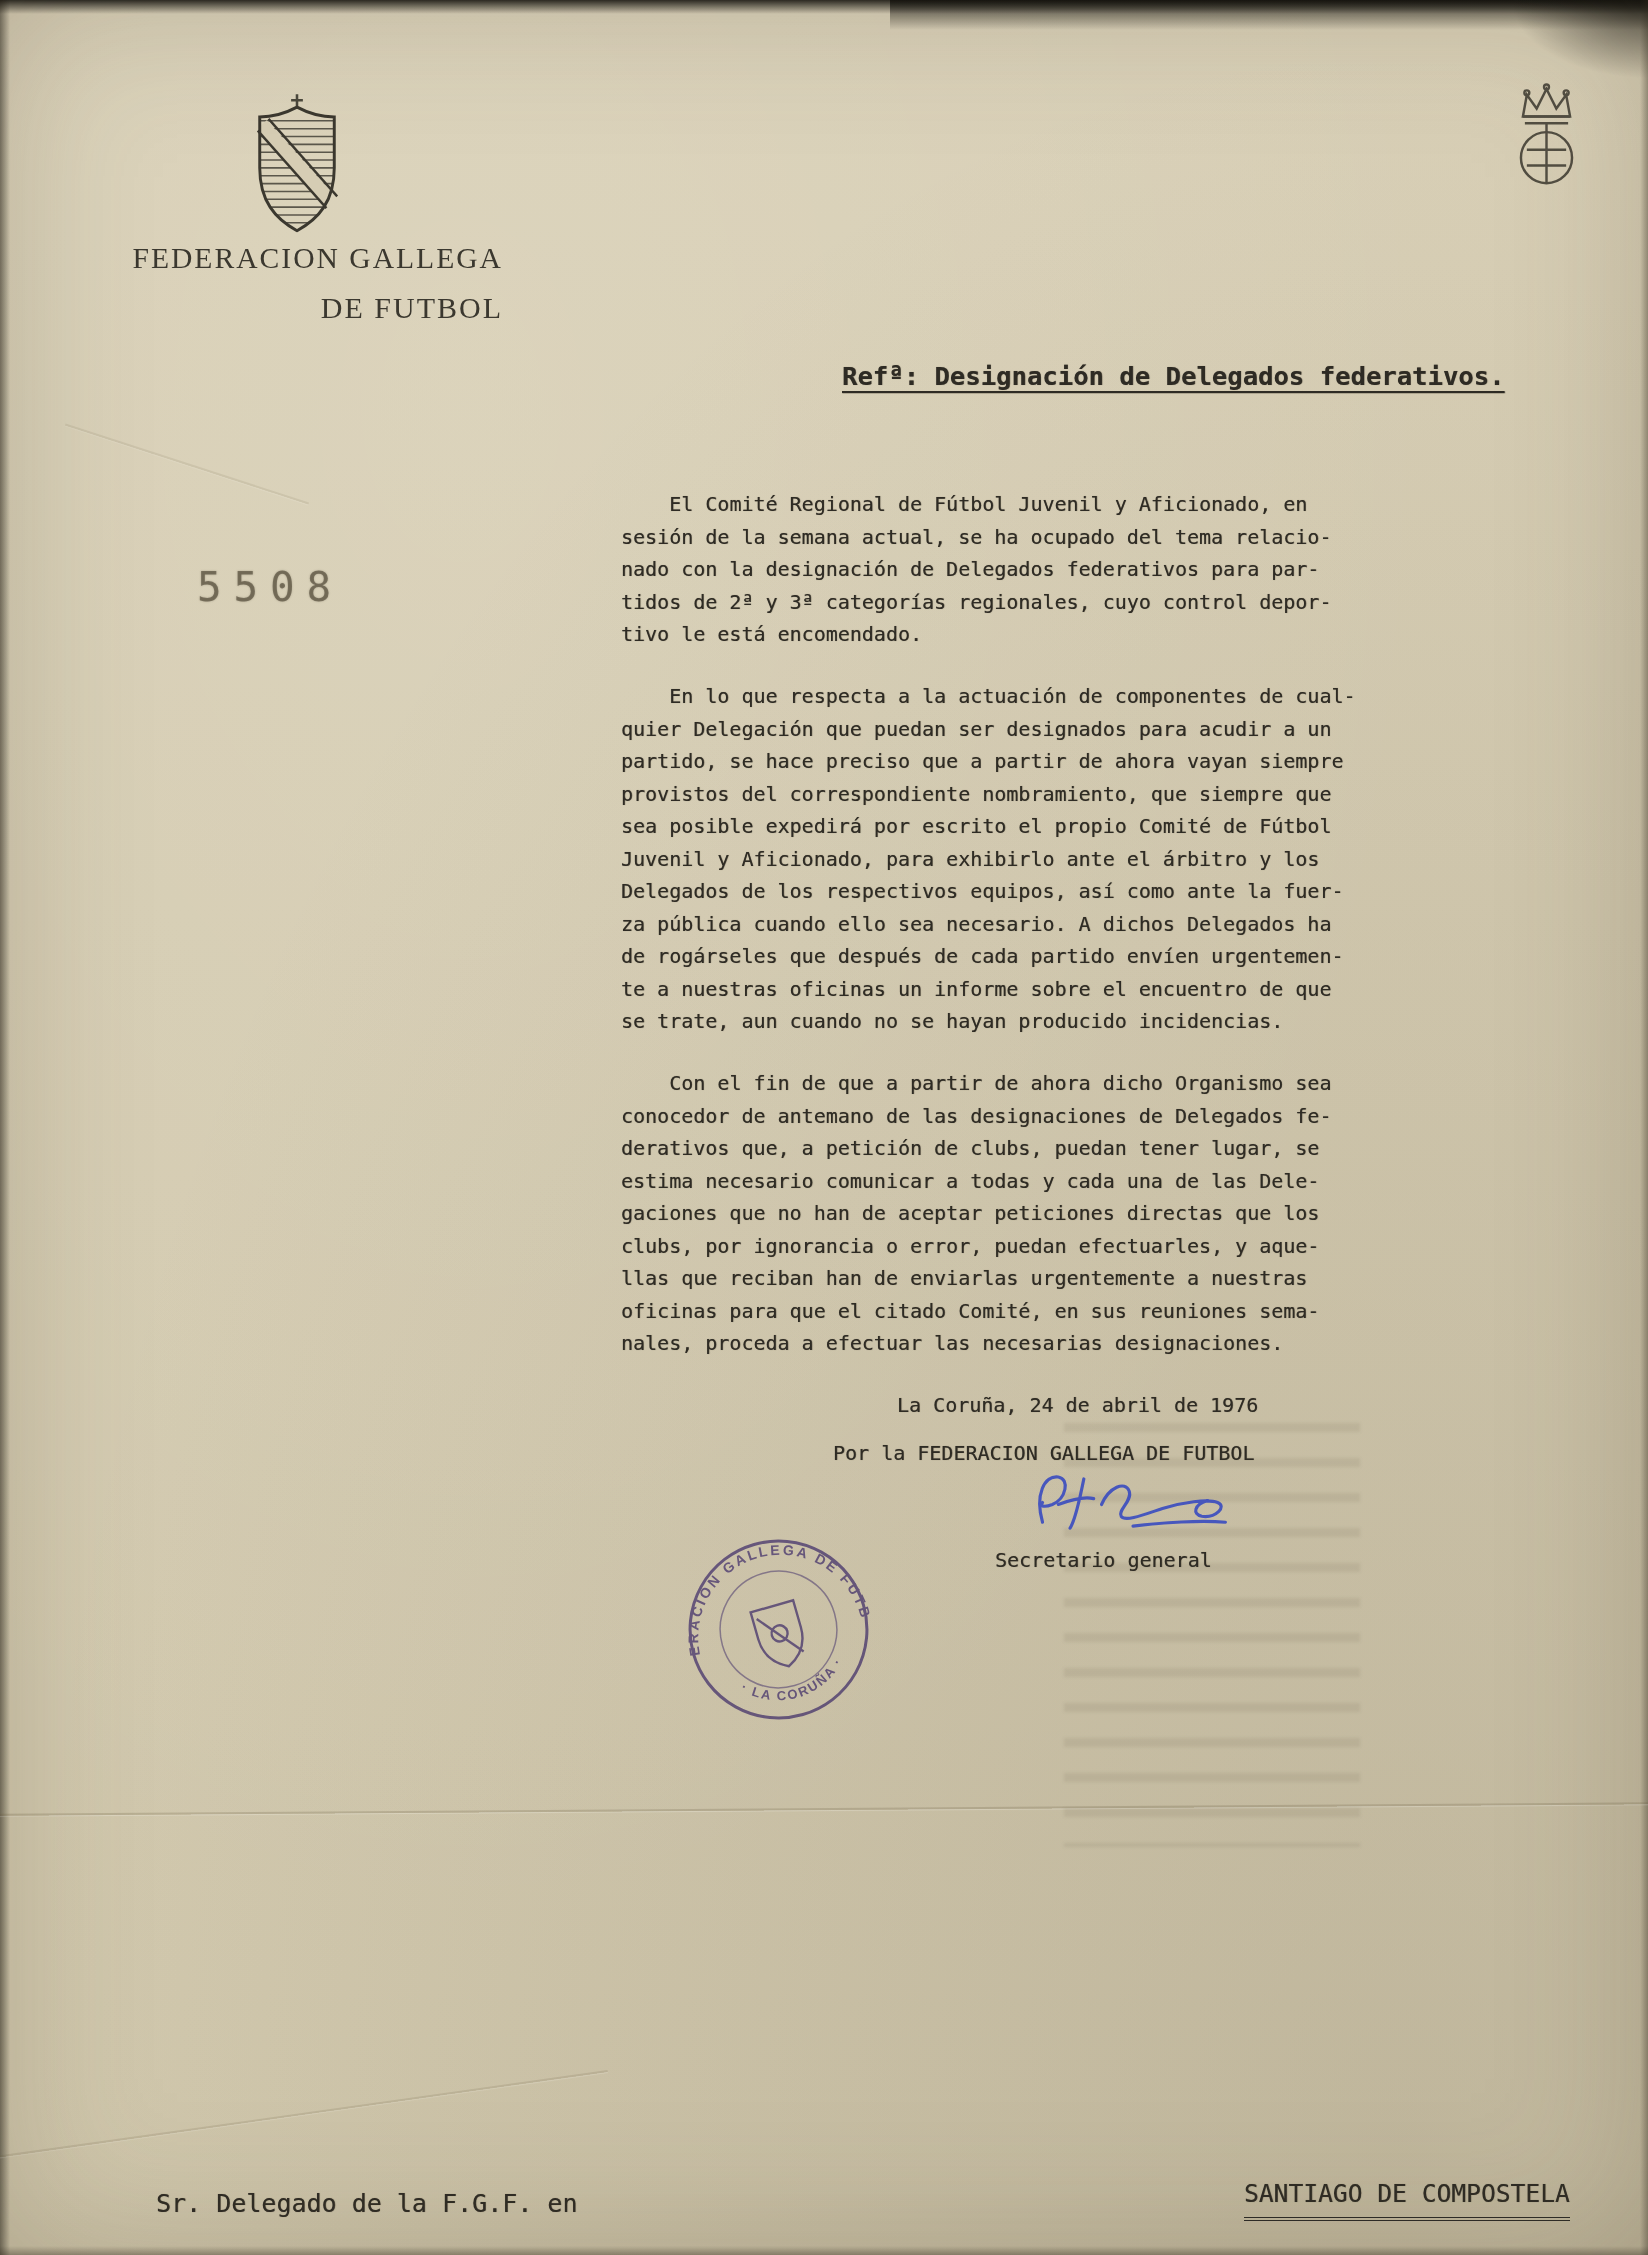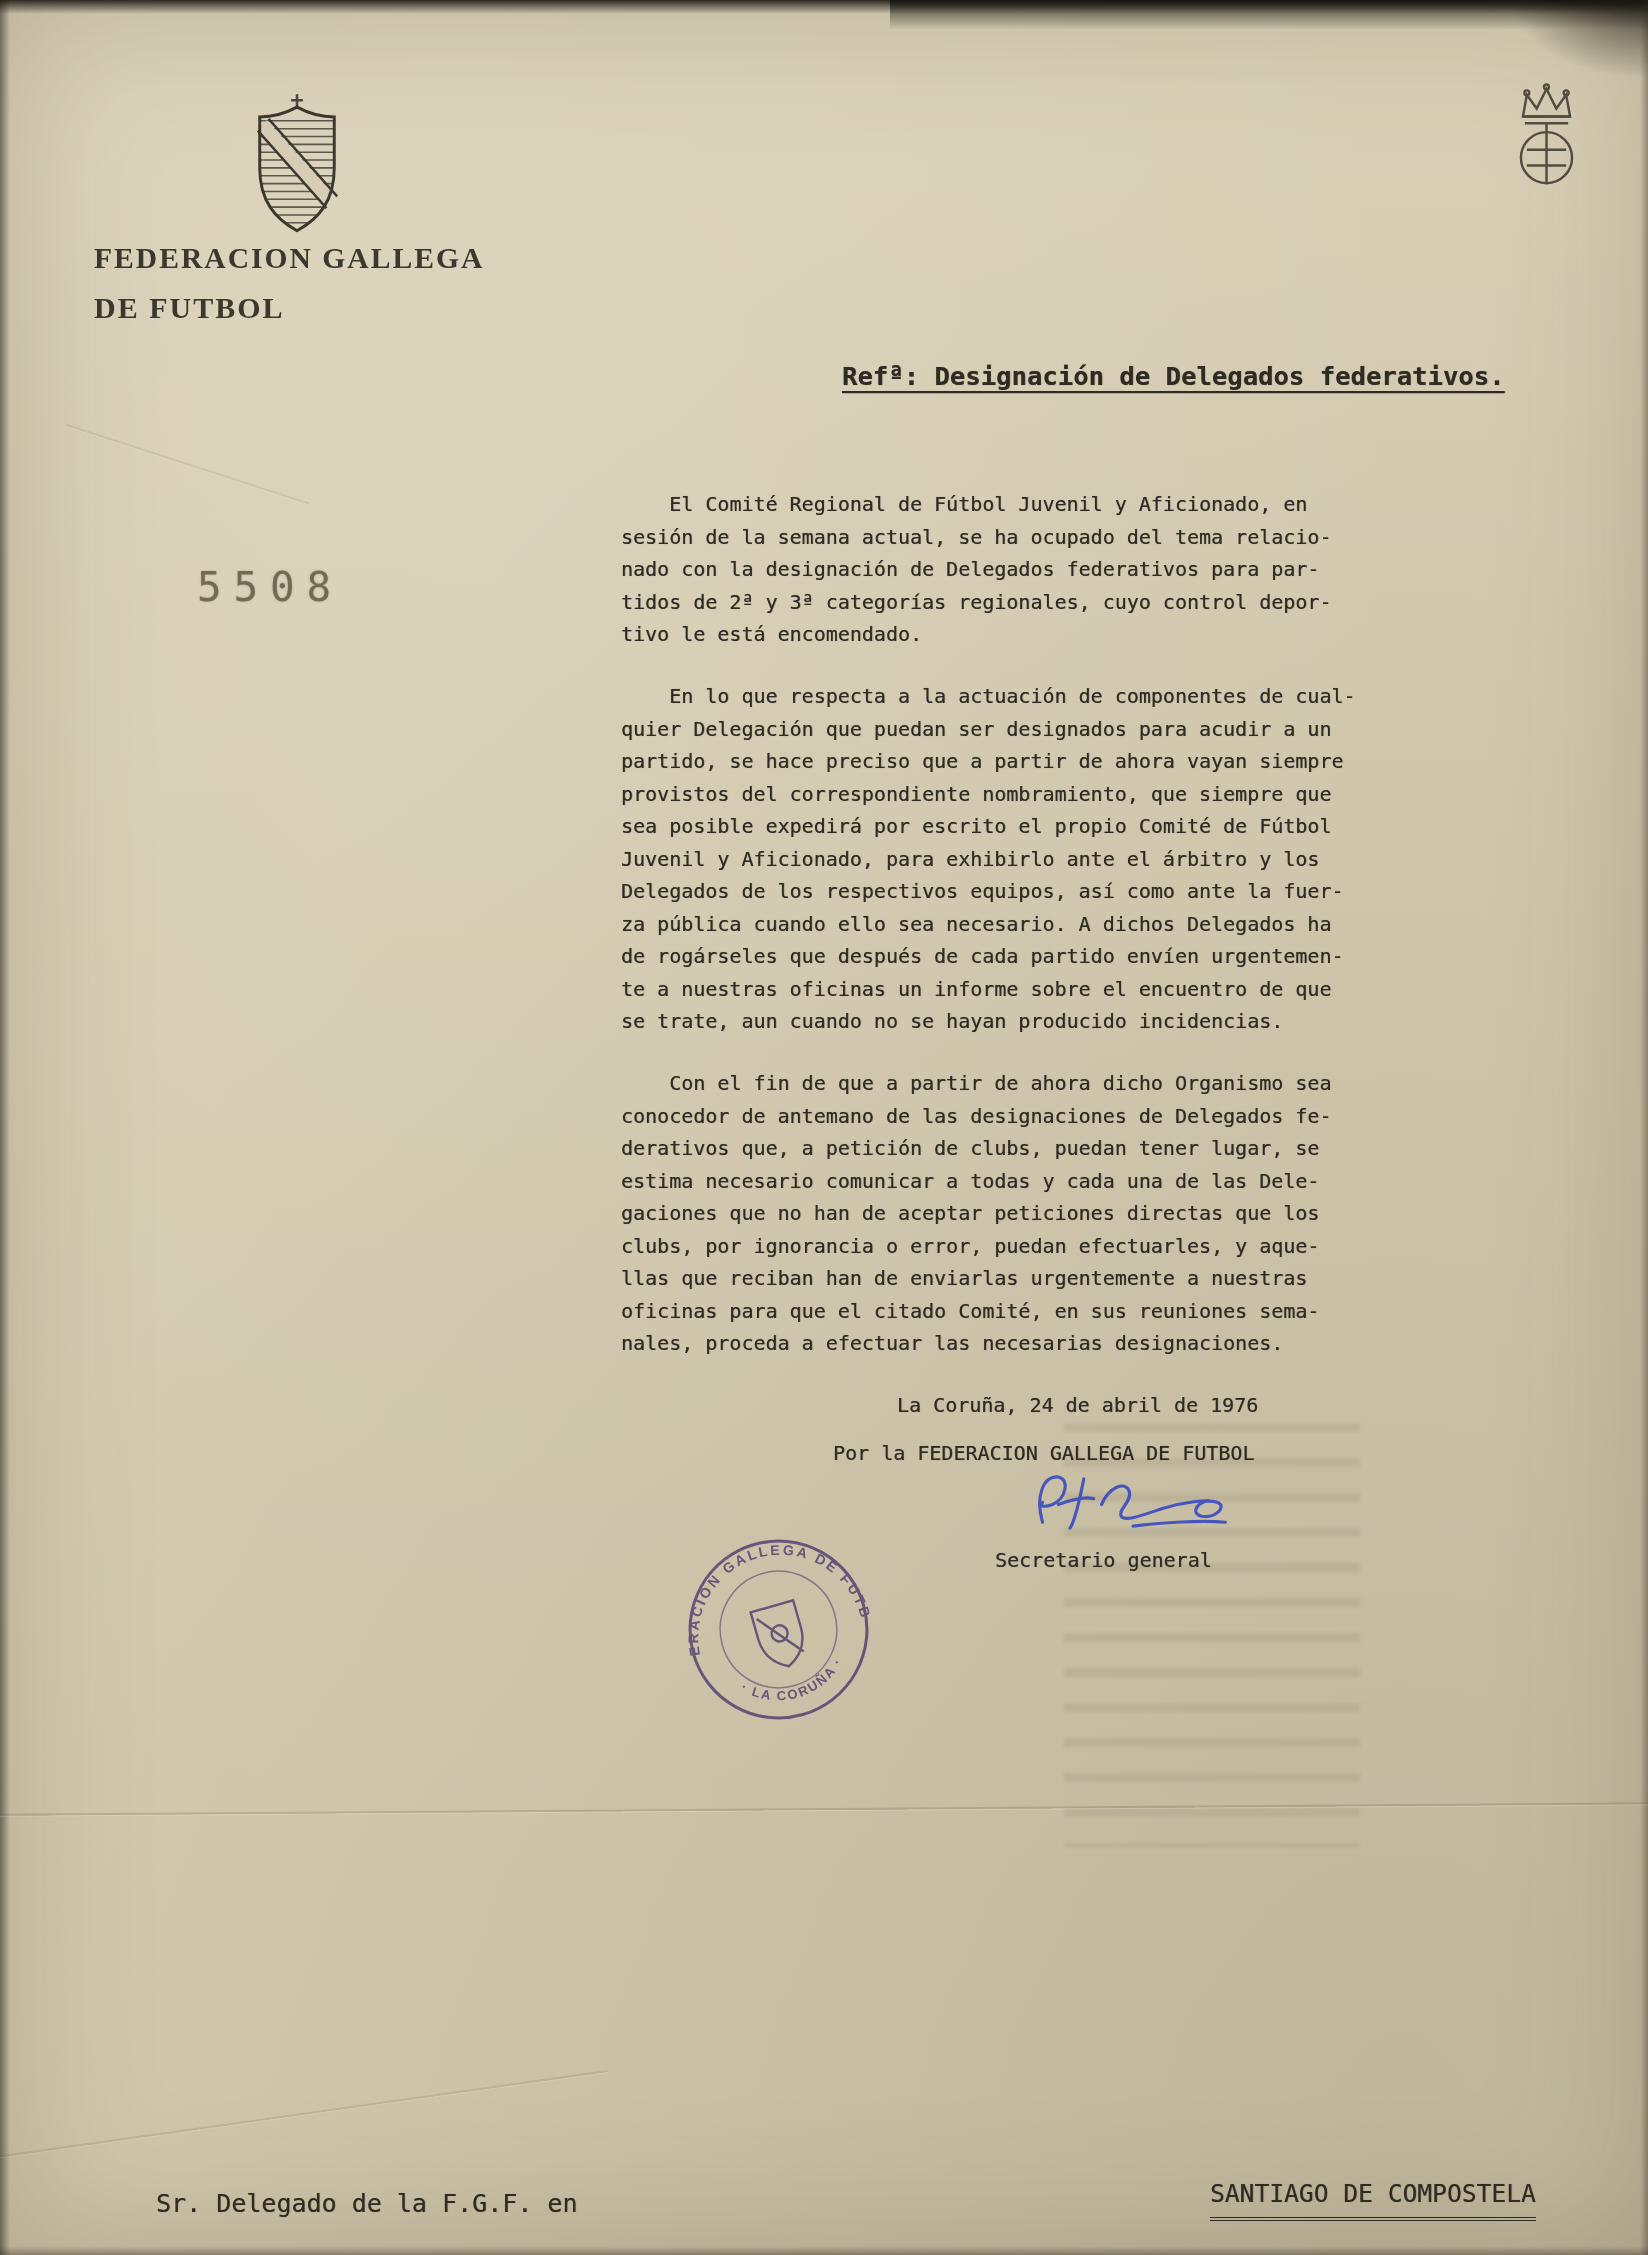--- a/index.html
+++ b/index.html
@@ -35,22 +35,22 @@
   .crease.c2 { left:-79px; top:2118px; width:690px; transform:rotate(-8deg); opacity:.7; }
   .crease.c3 { left:59px;  top:463px;  width:256px;  transform:rotate(18deg); opacity:.5; }
 
   .ghost { position:absolute; left:1064px; top:1423px; width:296px; height:424px;
            background:repeating-linear-gradient(180deg,
              rgba(86,76,56,0.10) 0 8.9px, transparent 8.9px 35px);
            filter:blur(1.5px); pointer-events:none; }
 
   
   .logo-left  { position:absolute; left:246px; top:91px; width:102px; height:144px; }
-  .org-name   { position:absolute; left:94px; top:242px; width:409px; text-align:left;
-                font-family:"Liberation Serif", serif; color:#3b382f;font-weight:bold; }
+  .org-name   { position:absolute; left:94px; top:242px; width:409px; text-align:right;
+                font-family:"Liberation Serif", serif; color:#3b382f; }
   .org-name .l1 { font-size:29.6px; letter-spacing:2px; }
   .org-name .l2 { font-size:30px; letter-spacing:2px; margin-top:16px; }
   .crest-right { position:absolute; left:1509px; top:83px; width:75px; height:113px; }
 
   .subject { position:absolute; left:842px; top:361px;
              font-size:25.6px; font-weight:bold;
              text-decoration:underline; text-underline-offset:5.9px;
              text-decoration-thickness:2px;
              text-shadow:0.4px 0.4px 0.7px rgba(46,40,28,0.6); }
 
@@ -71,21 +71,21 @@
   .secretario { padding-left:374px; }
 
   
   .stamp { position:absolute; left:678px; top:1529px; width:201px; height:201px;
            transform:rotate(-16deg); opacity:.85; mix-blend-mode:multiply; }
   .stamp text { font-family:"Liberation Sans", sans-serif; font-weight:bold; }
 
   
   .footer-left  { position:absolute; left:156px; top:2189px; font-size:25px;
                   text-shadow:0.4px 0.4px 0.7px rgba(46,40,28,0.6); }
-  .footer-right { position:absolute; left:1210px; top:2179px; }
+  .footer-right { position:absolute; left:1244px; top:2179px; }
   .footer-right .city { display:inline-block; font-size:24.6px; padding-bottom:8.9px;
                   border-bottom:4.9px double #2b2a26;
                   text-shadow:0.4px 0.4px 0.7px rgba(46,40,28,0.6); }
 </style>
 </head>
 <body>
 
 <div class="paper">
 
   <div class="edge-top"></div>

